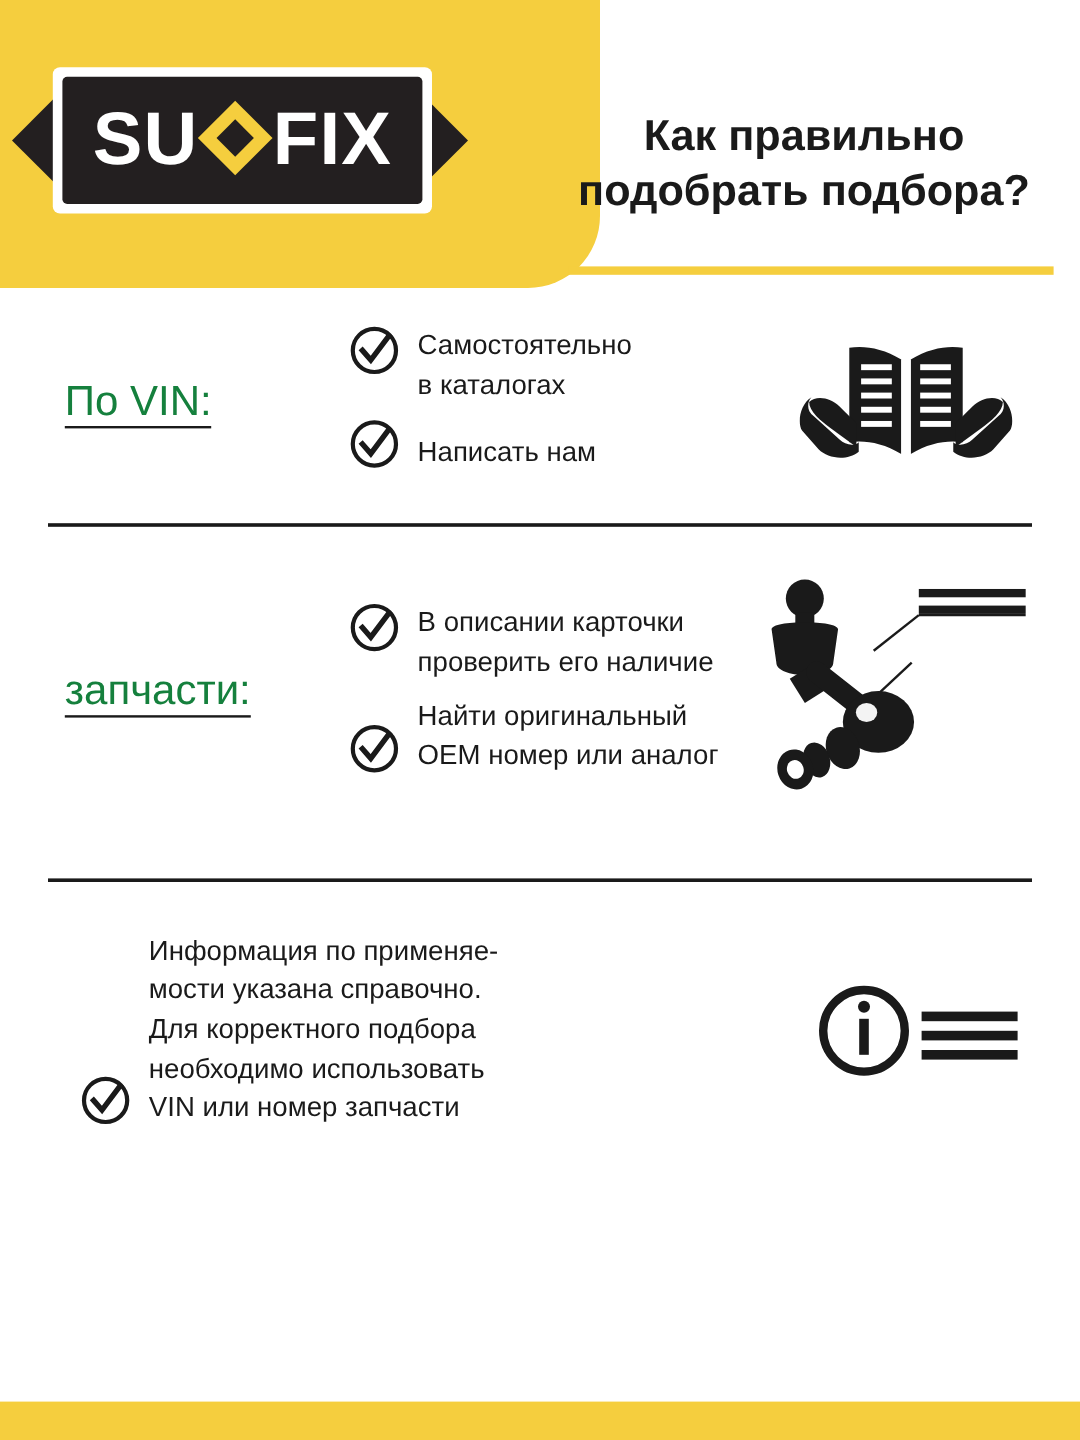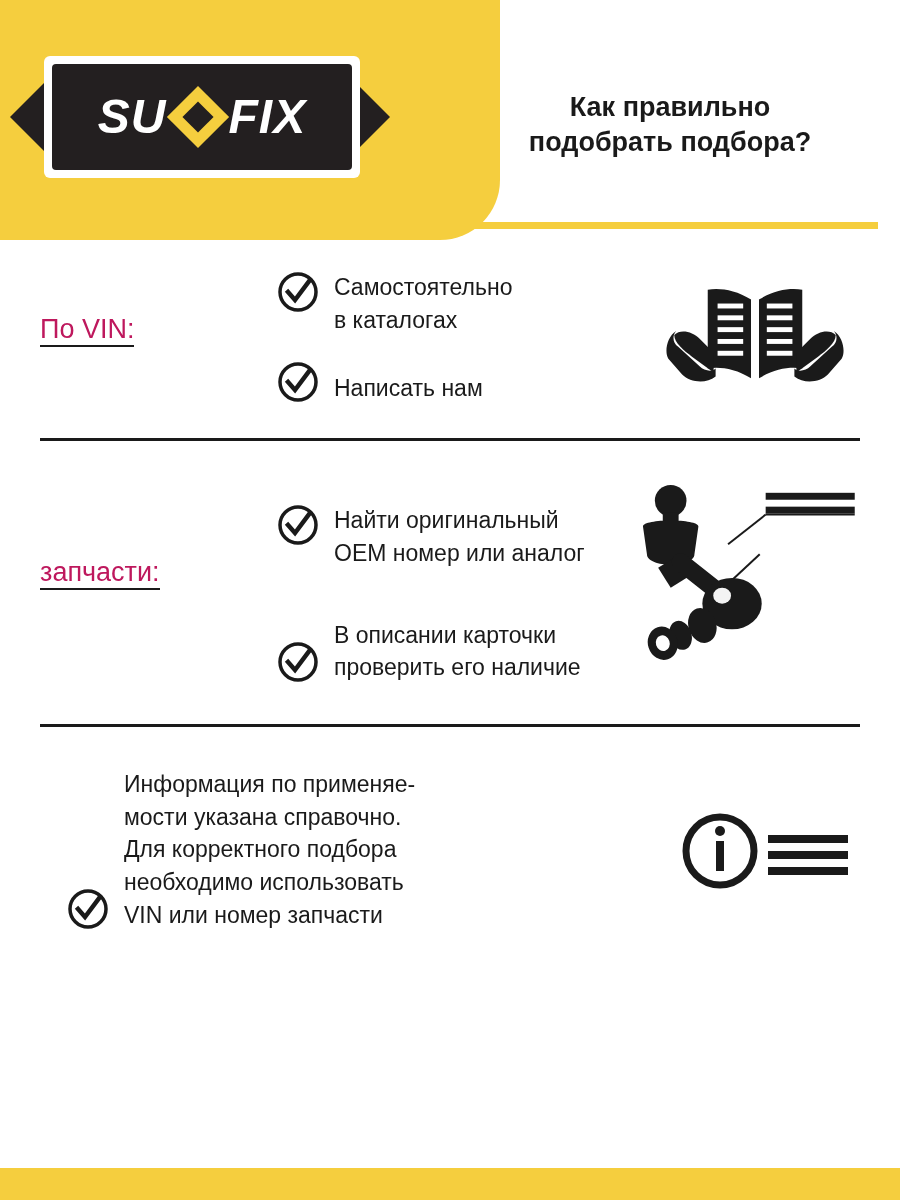--- a/index.html
+++ b/index.html
@@ -52,27 +52,25 @@
     background: #231f20;
     border-radius: 4px;
     display: flex;
     align-items: center;
     justify-content: center;
     overflow: hidden;
   }
   .logo-text {
     font-family: "Liberation Sans", sans-serif;
     font-weight: bold;
-    font-size: 48px;
+    font-size: 62px;
     letter-spacing: 1px;
     color: #ffffff;
     line-height: 1;
     display: flex;
-    align-items: center;
-    font-style: italic;
   }
   .logo-diamond {
     position: relative;
     width: 58px;
     height: 58px;
     margin: 0 2px;
     display: inline-block;
   }
   .logo-diamond .d-outer {
     position: absolute;
@@ -106,21 +104,21 @@
   .logo-accent.left { left: 22px; }
   .logo-accent.right { left: 320px; }
 
   .header-title {
     position: absolute;
     right: 30px;
     top: 90px;
     width: 400px;
     text-align: center;
     font-weight: bold;
-    font-size: 27px;
+    font-size: 36px;
     line-height: 1.28;
     color: #1a1a1a;
   }
   .header-underline {
     position: absolute;
     right: 22px;
     top: 222px;
     width: 404px;
     height: 7px;
     background: #F5CE3E;
@@ -140,42 +138,43 @@
   }
   .divider {
     height: 3px;
     background: #1a1a1a;
     margin: 0 40px;
   }
 
   .sec-label {
     width: 210px;
     flex: 0 0 210px;
-    font-size: 27px;
+    font-size: 35px;
     line-height: 1.45;
-    color: #be185d;
+    color: #15803d;
     padding-top: 4px;
+    margin-left: 14px;
   }
   .sec-label span {
     border-bottom: 2px solid #1a1a1a;
     padding-bottom: 1px;
     display: inline;
     box-decoration-break: clone;
     -webkit-box-decoration-break: clone;
   }
 
   .sec-items {
     flex: 1 1 auto;
     padding-left: 26px;
     box-sizing: border-box;
   }
   .item {
     display: flex;
     align-items: flex-start;
-    margin-bottom: 22px;
+    margin-bottom: 10px;
   }
   .item:last-child { margin-bottom: 0; align-items: flex-end; }
   .check {
     flex: 0 0 auto;
     width: 44px;
     height: 44px;
     margin-right: 14px;
     margin-top: 2px;
   }
   .item-text {
@@ -290,39 +289,39 @@
     </div>
   </div>
 
   <div class="divider"></div>
 
   <div class="section" style="padding-top:34px; padding-bottom:40px;">
     <div class="sec-label" style="padding-top:78px;">
       <div><span>запчасти:</span></div>
     </div>
     <div class="sec-items" style="padding-top:26px;">
+      <div class="item">
+        <span class="check">
+          <svg viewBox="0 0 44 44" width="44" height="44" aria-hidden="true">
+            <circle cx="22" cy="22" r="18" fill="none" stroke="#1a1a1a" stroke-width="3.5"></circle>
+            <path d="M12 22 L19 30 L34 10" fill="none" stroke="#1a1a1a" stroke-width="4.5" stroke-linecap="square"></path>
+          </svg>
+        </span>
+        <div class="item-text">В описании карточки
+проверить его наличие</div>
+      </div>
       <div class="item" style="margin-bottom:46px;">
         <span class="check">
           <svg viewBox="0 0 44 44" width="44" height="44" aria-hidden="true">
             <circle cx="22" cy="22" r="18" fill="none" stroke="#1a1a1a" stroke-width="3.5"></circle>
             <path d="M12 22 L19 30 L34 10" fill="none" stroke="#1a1a1a" stroke-width="4.5" stroke-linecap="square"></path>
           </svg>
         </span>
         <div class="item-text">Найти оригинальный
 OEM номер или аналог</div>
-      </div>
-      <div class="item">
-        <span class="check">
-          <svg viewBox="0 0 44 44" width="44" height="44" aria-hidden="true">
-            <circle cx="22" cy="22" r="18" fill="none" stroke="#1a1a1a" stroke-width="3.5"></circle>
-            <path d="M12 22 L19 30 L34 10" fill="none" stroke="#1a1a1a" stroke-width="4.5" stroke-linecap="square"></path>
-          </svg>
-        </span>
-        <div class="item-text">В описании карточки
-проверить его наличие</div>
       </div>
     </div>
     <div class="sec-art" style="width:250px; padding-top:0;">
       <svg viewBox="0 0 250 190" width="248" height="188" aria-hidden="true">
 
         <line x1="118" y1="70" x2="156" y2="40" stroke="#1a1a1a" stroke-width="2"></line>
         <line x1="156" y1="40" x2="246" y2="40" stroke="#1a1a1a" stroke-width="2"></line>
         <rect x="156" y="18" width="90" height="7" fill="#1a1a1a"></rect>
         <rect x="156" y="32" width="90" height="7" fill="#1a1a1a"></rect>
         <line x1="118" y1="110" x2="150" y2="80" stroke="#1a1a1a" stroke-width="2"></line>

